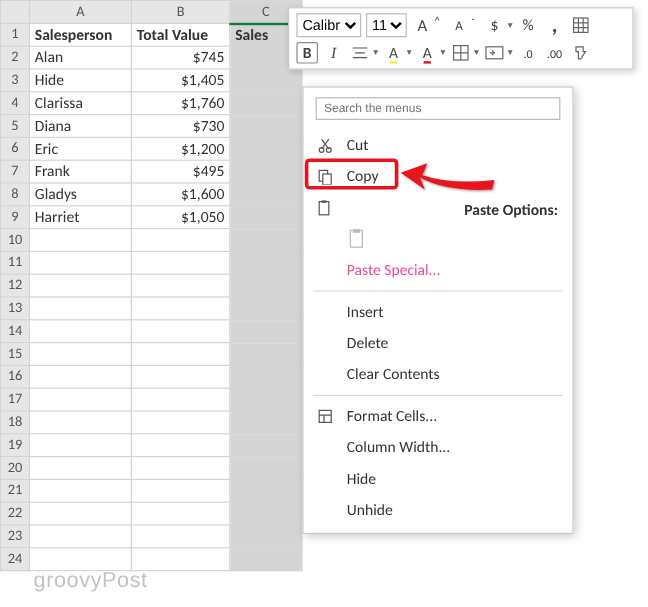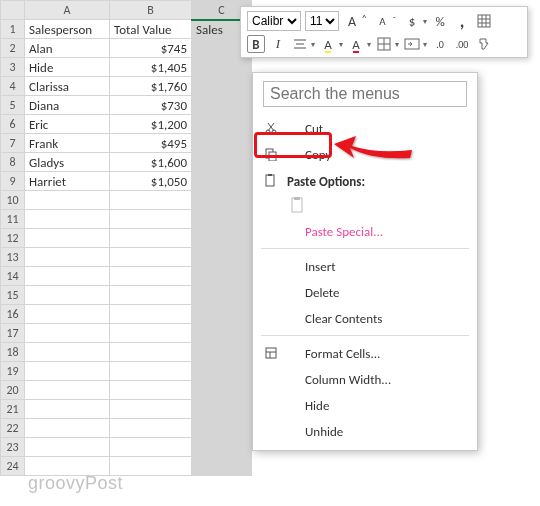--- a/index.html
+++ b/index.html
@@ -47,21 +47,21 @@
     font-size: 12px;
   }
   .sheet th.colh.sel {
     background: #d0d0d0;
     border-bottom: 2px solid #107c41;
   }
   .colA { width: 85px; }
   .colB { width: 82px; text-align: right; }
   .colC { width: 60px; background:#d5d5d5 !important; }
   .sheet td.sel { background: #d5d5d5; }
-  .hdr { font-weight: normal; text-align: left !important; }
+  .hdr { font-weight: bold; text-align: left !important; }
   .hdr.colB { text-align: left !important; }
 
   
   .minitoolbar {
     position: absolute;
     top: 6px; left: 240px;
     width: 288px;
     background: #fff;
     border: 1px solid #c8c8c8;
     box-shadow: 2px 2px 6px rgba(0,0,0,0.2);
@@ -103,34 +103,34 @@
     background: #fff;
     border: 1px solid #c8c8c8;
     box-shadow: 2px 2px 8px rgba(0,0,0,0.25);
     padding: 6px 0;
   }
   .search-wrap { padding: 2px 10px 8px 10px; }
   .search-wrap input {
     width: 100%;
     border: 1px solid #bbb;
     padding: 3px 6px;
-    font-size: 16px;
+    font-size: 10px;
     color: #1d4ed8;
   }
   .mitem {
     display: flex;
     align-items: center;
-    gap: 26px;
+    gap: 10px;
     padding: 5px 12px 5px 10px;
     font-size: 13px;
     color: #333;
   }
   .mitem.disabled { color: #ec4899; }
   .mitem .ic { width: 16px; height: 16px; display:inline-flex; align-items:center; justify-content:center; }
-  .mheader { font-weight: bold; padding: 6px 12px 2px 10px; display:flex; gap:10px; align-items:center;}
+  .mheader { font-weight: bold; padding: 6px 12px 2px 10px; display:flex; gap:10px; align-items:center;justify-content:space-between;}
   .sep { height:1px; background:#ddd; margin:4px 8px; }
 
   .cut-highlight {
     position: absolute;
     top: 132px; left: 254px;
     width: 78px; height: 26px;
     border: 3px solid #e8121d;
     border-radius: 4px;
     pointer-events: none;
   }

